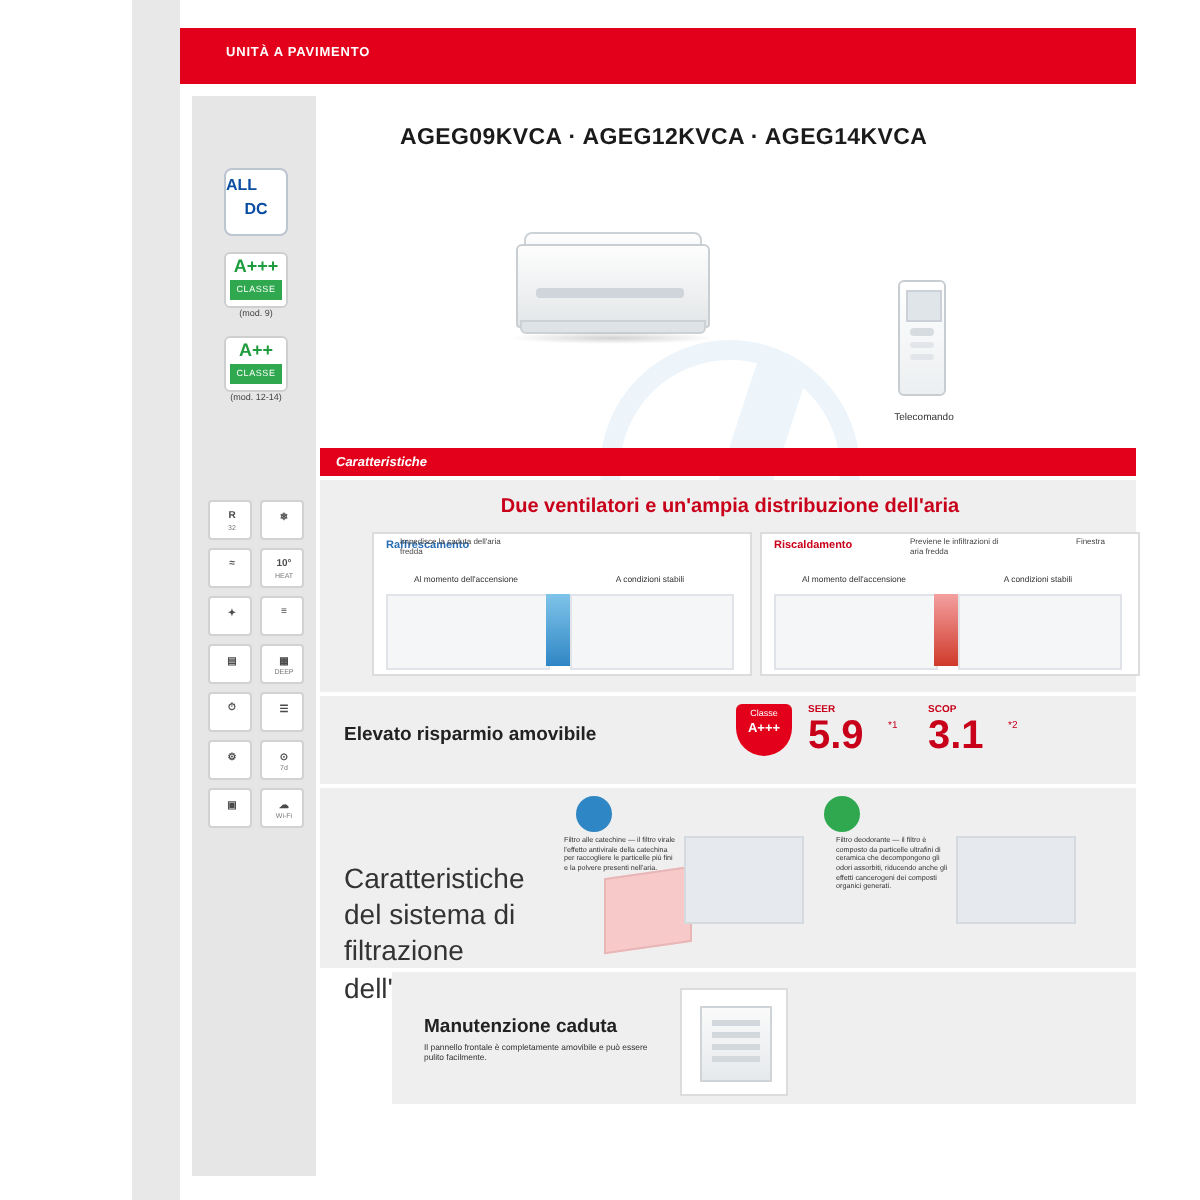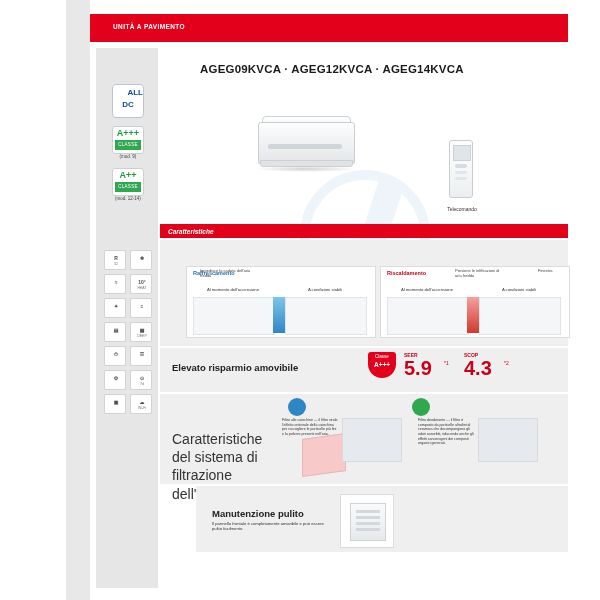--- a/index.html
+++ b/index.html
@@ -36,21 +36,21 @@
   .remote{position:absolute;left:449px;top:140px;width:22px;height:56px;background:linear-gradient(#ffffff,#eceff1);border:1px solid #c8cdd1;border-radius:3px;}
   .remote .scr{position:absolute;left:3px;top:4px;width:16px;height:14px;background:#dfe5e9;border:1px solid #cbd1d6;}
   .remote .b1{position:absolute;left:5px;top:23px;width:12px;height:4px;background:#d7dce0;border-radius:2px;}
   .remote .b2{position:absolute;left:5px;top:30px;width:12px;height:3px;background:#e2e6ea;border-radius:2px;}
   .remote .b3{position:absolute;left:5px;top:36px;width:12px;height:3px;background:#e2e6ea;border-radius:2px;}
   .remote-cap{position:absolute;left:436px;top:206px;width:52px;text-align:center;font-size:5px;color:#333;}
 
   
   .badge{position:absolute;width:30px;height:30px;border-radius:4px;border:1px solid #cfcfcf;background:#ffffff;}
   .badge-alldc{left:112px;top:84px;height:32px;width:30px;background:#ffffff;border:1px solid #bcc6d0;}
-  .badge-alldc .l1{position:absolute;left:0;top:3px;width:30px;text-align:right;font-size:8px;font-weight:bold;color:#0a4da2;}
+  .badge-alldc .l1{position:absolute;left:0;top:3px;width:30px;text-align:left;font-size:8px;font-weight:bold;color:#0a4da2;}
   .badge-alldc .l2{position:absolute;left:0;top:15px;width:30px;text-align:center;font-size:8px;font-weight:bold;color:#0a4da2;}
   .badge-eng{position:absolute;left:112px;width:30px;height:26px;background:#ffffff;border:1px solid #cfcfcf;border-radius:3px;}
   .b-a3{top:126px;}
   .b-a2{top:168px;}
   .badge-eng .grade{position:absolute;left:0;top:1px;width:30px;text-align:center;font-size:9px;font-weight:bold;color:#1f9c3d;}
   .badge-eng .cls{position:absolute;left:2px;top:13px;width:26px;height:10px;background:#2fa84f;color:#fff;font-size:4.5px;text-align:center;line-height:10px;letter-spacing:.3px;}
   .note{position:absolute;left:108px;width:40px;text-align:center;font-size:4.5px;color:#444;}
   .n1{top:154px;}
   .n2{top:196px;}
 
@@ -234,20 +234,21 @@
     <div class="b2"></div>
     <div class="b3"></div>
   </div>
   <div class="remote-cap">Telecomando</div>
 
   <div class="sec-bar">
     <span>Caratteristiche</span>
   </div>
 
   <div class="block b1-wrap"></div>
+  <div class="b1-title">Due ventilatori e un'ampia distribuzione dell'aria</div>
 
   <div class="panel left">
     <div class="ptitle">Raffrescamento</div>
     <div class="cap capA">Al momento dell'accensione</div>
     <div class="cap capB">A condizioni stabili</div>
     <div class="roomimg roomA"></div>
     <div class="arrow-blue"></div>
     <div class="roomimg roomB"></div>
   </div>
   <div class="note-small" style="left:200px;top:268px;width:56px;">Impedisce la caduta dell'aria fredda</div>
@@ -270,34 +271,34 @@
     <div class="cl">Classe</div>
     <div class="gr">A+++</div>
   </div>
   <div class="kpi kpi-seer">
     <div class="lbl">SEER</div>
     <div class="val">5.9</div>
     <div class="unit2" style="left:40px;">*1</div>
   </div>
   <div class="kpi kpi-scop">
     <div class="lbl">SCOP</div>
-    <div class="val">4.3</div>
+    <div class="val">3.1</div>
     <div class="unit2" style="left:40px;">*2</div>
   </div>
 
   <div class="block b3-wrap"></div>
   <div class="b3-title">Caratteristiche del sistema di filtrazione dell'aria</div>
   <div class="filter-badge fb1"></div>
   <div class="filter-col fc1">Filtro alle catechine — il filtro virale l'effetto antivirale della catechina per raccogliere le particelle più fini e la polvere presenti nell'aria.</div>
   <div class="panelimg"></div>
   <div class="filter-img fi1"></div>
   <div class="filter-badge fb2"></div>
   <div class="filter-col fc2">Filtro deodorante — il filtro è composto da particelle ultrafini di ceramica che decompongono gli odori assorbiti, riducendo anche gli effetti cancerogeni dei composti organici generati.</div>
   <div class="filter-img fi2"></div>
 
   <div class="block b4-wrap"></div>
-  <div class="b4-title">Manutenzione pulito</div>
+  <div class="b4-title">Manutenzione caduta</div>
   <div class="b4-sub">Il pannello frontale è completamente amovibile e può essere pulito facilmente.</div>
   <div class="b4-img">
       <div class="dev"></div>
     </div>
 
 </div>
 
 </body></html>

